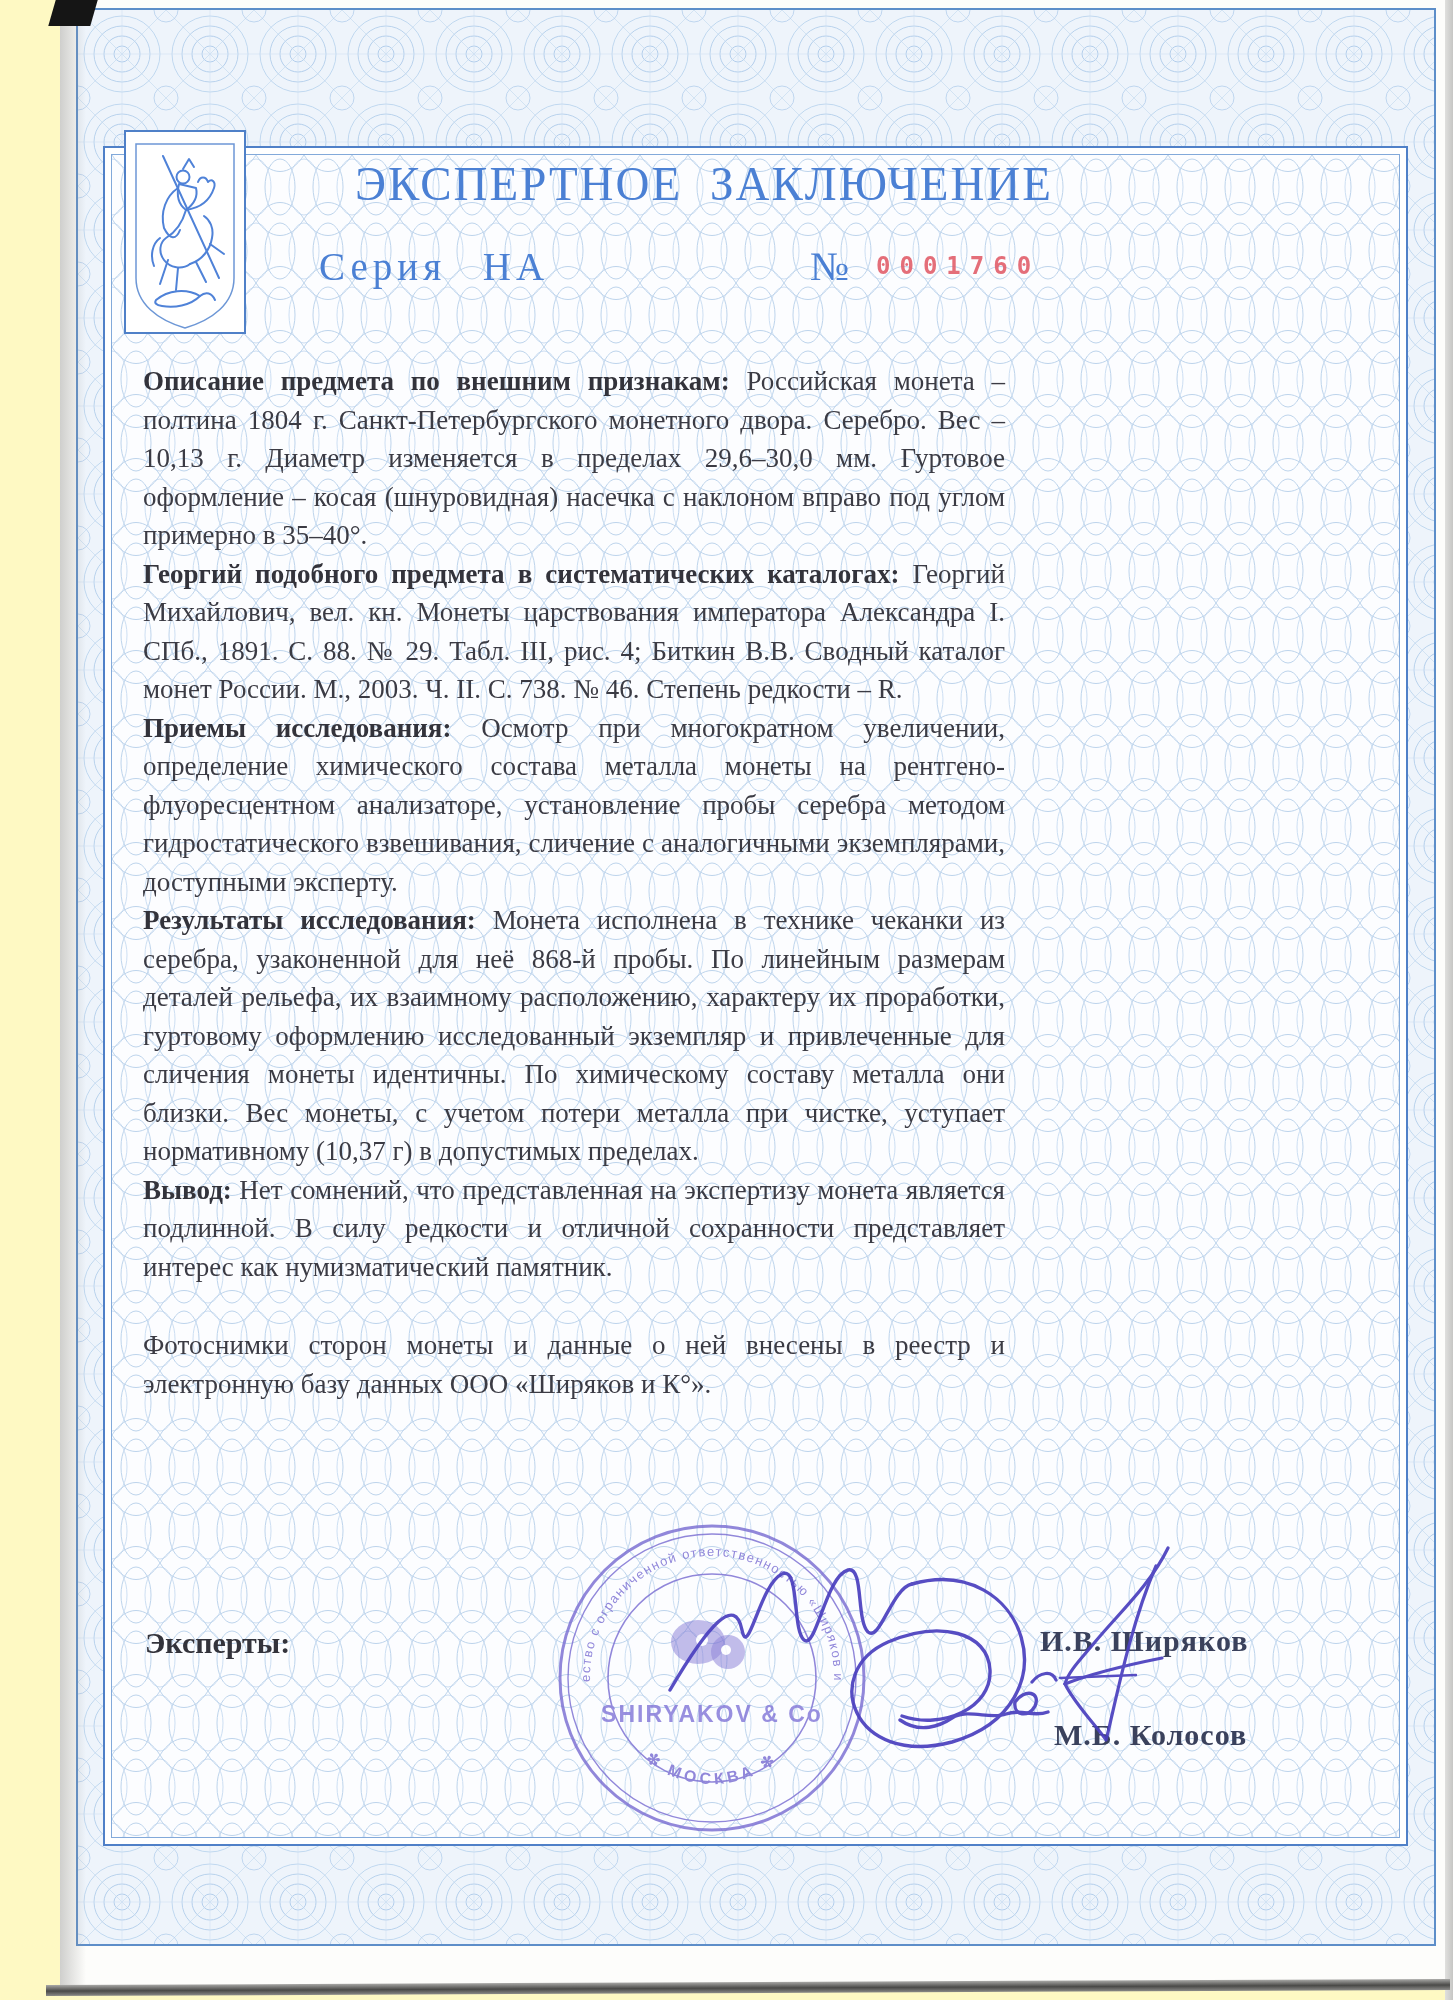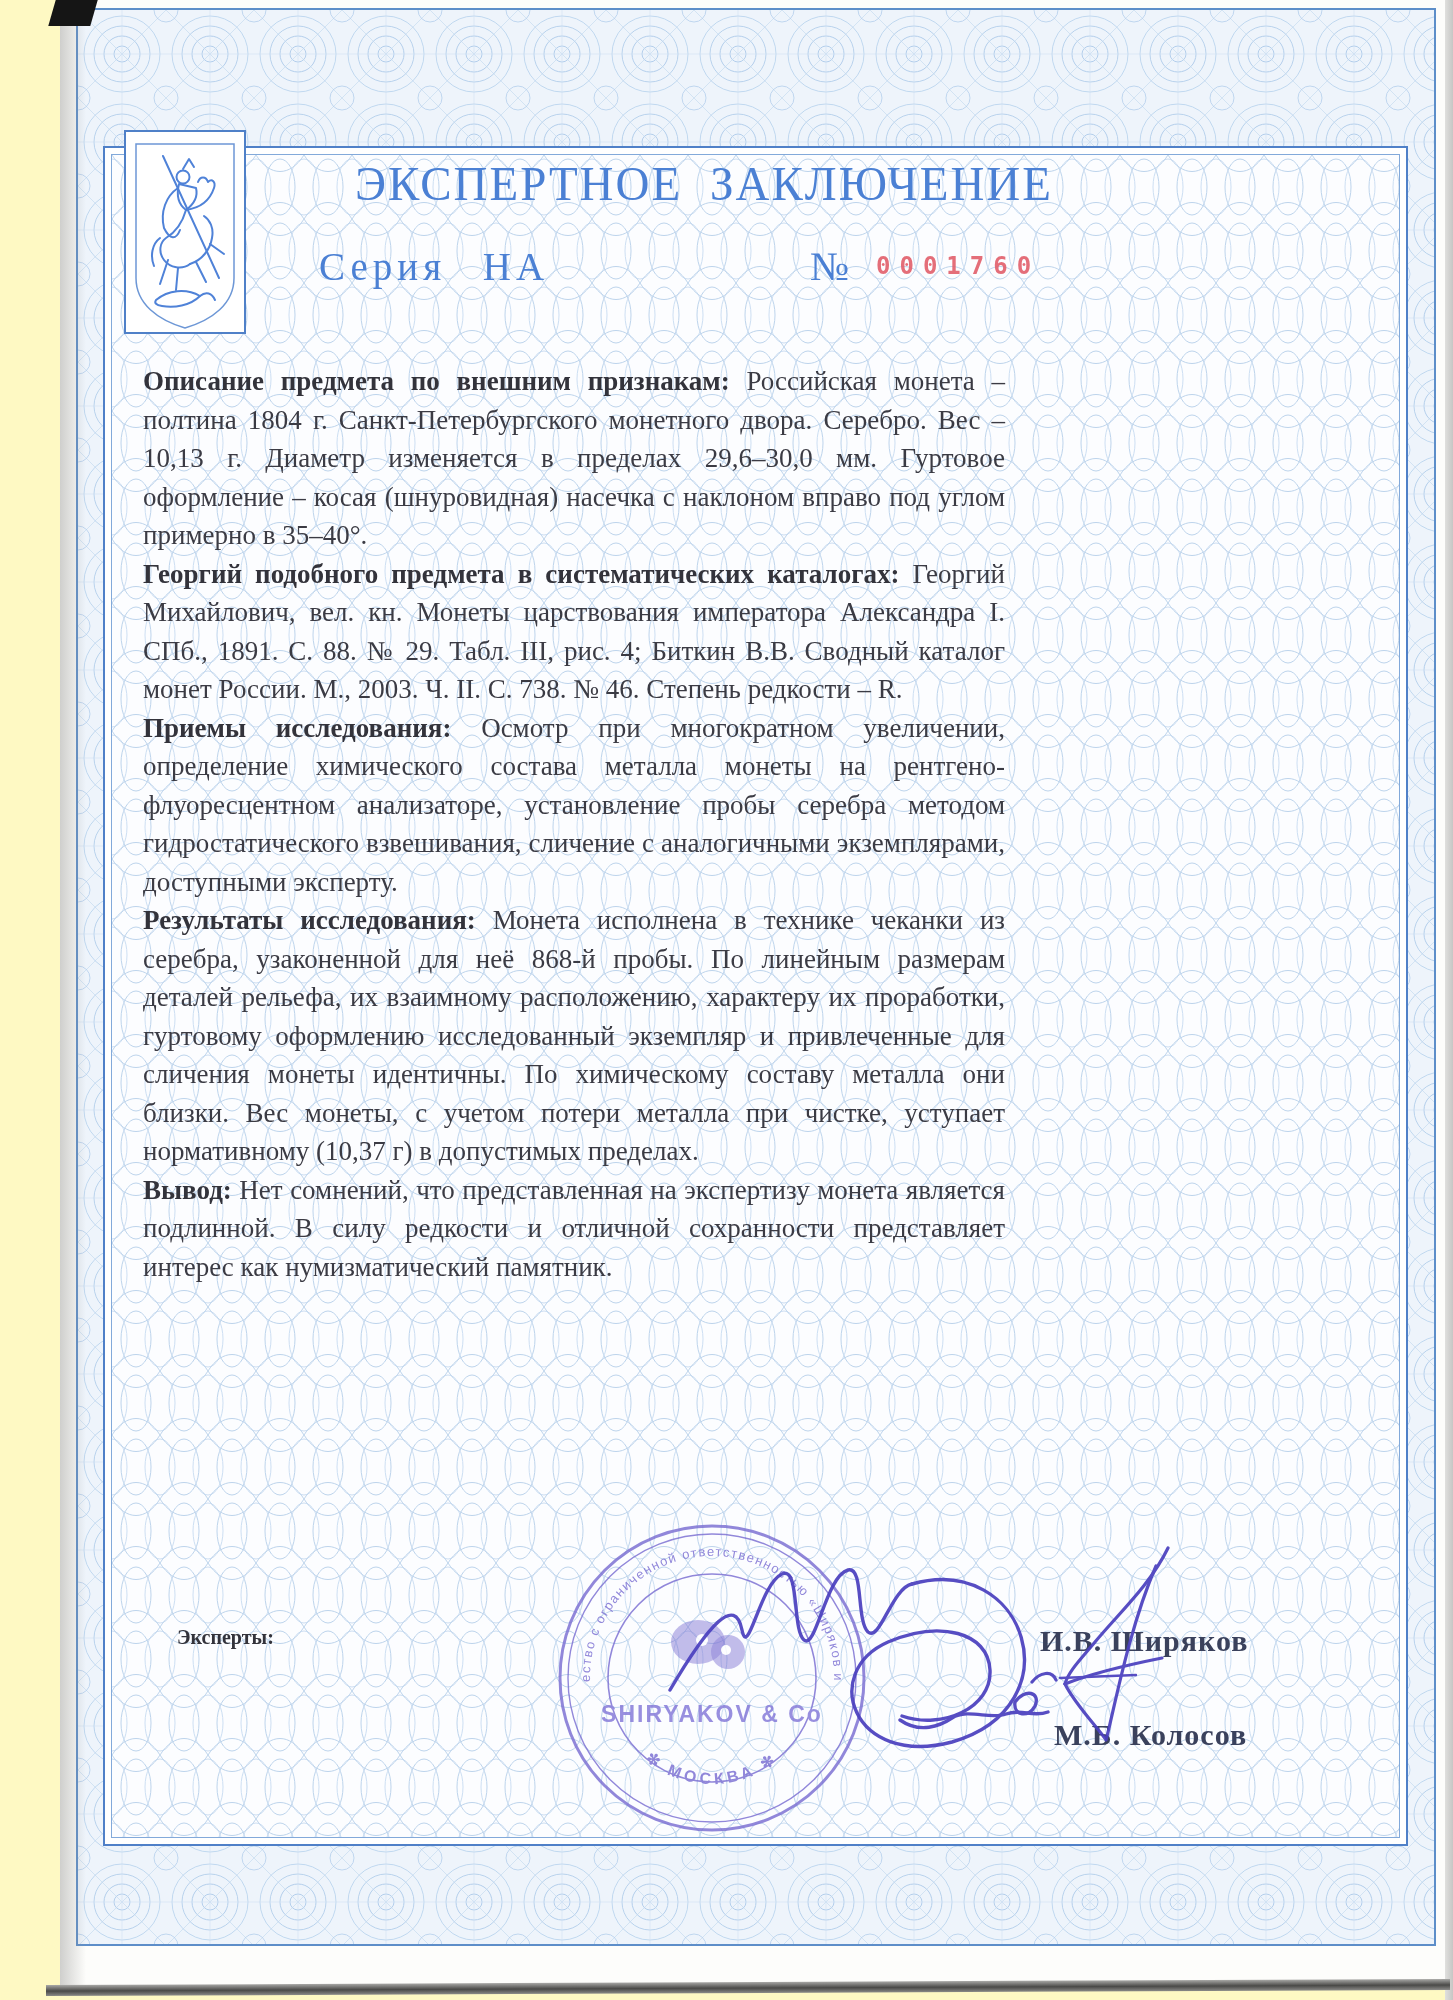--- a/index.html
+++ b/index.html
@@ -50,22 +50,22 @@
         font-family:"DejaVu Sans Mono",monospace;font-weight:bold;
         color:#e25f6b;letter-spacing:9px;opacity:.9;}
 
   .doc-body{position:absolute;left:143px;top:362px;width:862px;
         font-size:27px;line-height:38.5px;color:#3b3b44;text-align:justify;}
   .doc-body p{margin:0;}
   .doc-body p.spaced{margin-top:40px;}
   .doc-body .lead{font-weight:bold;color:#33333b;}
   .doc-body p.bold-all{font-weight:bold;color:#33333b;}
 
-  .experts-label{position:absolute;left:145px;top:1626px;font-size:20px;
-        font-weight:bold;color:#33333b;margin-left:32px;}
+  .experts-label{position:absolute;left:145px;top:1626px;font-size:30px;
+        font-weight:bold;color:#33333b;}
   .expert-name{position:absolute;font-size:30px;font-weight:bold;color:#3a415c;
         letter-spacing:1px;}
   .expert-name.n1{left:1040px;top:1624px;}
   .expert-name.n2{left:1054px;top:1718px;}
 
   .stamp-layer{position:absolute;left:520px;top:1490px;width:700px;height:380px;}
 </style>
 </head>
 <body>
 
@@ -138,20 +138,21 @@
     <div class="series">Серия НА</div>
     <div class="numsign">№</div>
     <div class="docnum">0001760</div>
 
     <div class="doc-body">
         <p class="para"><span class="lead">Описание предмета по внешним признакам:</span> <span class="ptext">Российская монета – полтина 1804 г. Санкт-Петербургского монетного двора. Серебро. Вес – 10,13 г. Диаметр изменяется в пределах 29,6–30,0 мм. Гуртовое оформление – косая (шнуровидная) насечка с наклоном вправо под углом примерно в 35–40°.</span></p>
         <p class="para"><span class="lead">Георгий подобного предмета в систематических каталогах:</span> <span class="ptext">Георгий Михайлович, вел. кн. Монеты царствования императора Александра I. СПб., 1891. С. 88. № 29. Табл. III, рис. 4; Биткин В.В. Сводный каталог монет России. М., 2003. Ч. II. С. 738. № 46. Степень редкости – R.</span></p>
         <p class="para"><span class="lead">Приемы исследования:</span> <span class="ptext">Осмотр при многократном увеличении, определение химического состава металла монеты на рентгено-флуоресцентном анализаторе, установление пробы серебра методом гидростатического взвешивания, сличение с аналогичными экземплярами, доступными эксперту.</span></p>
         <p class="para"><span class="lead">Результаты исследования:</span> <span class="ptext">Монета исполнена в технике чеканки из серебра, узаконенной для неё 868-й пробы. По линейным размерам деталей рельефа, их взаимному расположению, характеру их проработки, гуртовому оформлению исследованный экземпляр и привлеченные для сличения монеты идентичны. По химическому составу металла они близки. Вес монеты, с учетом потери металла при чистке, уступает нормативному (10,37 г) в допустимых пределах.</span></p>
         <p class="para"><span class="lead">Вывод:</span> <span class="ptext">Нет сомнений, что представленная на экспертизу монета является подлинной. В силу редкости и отличной сохранности представляет интерес как нумизматический памятник.</span></p>
+        <p class="para spaced"> <span class="ptext">Фотоснимки сторон монеты и данные о ней внесены в реестр и электронную базу данных ООО «Ширяков и К°».</span></p>
       </div>
 
     <div class="experts-label">Эксперты:</div>
     <div class="expert-name n1">И.В. Ширяков</div>
     <div class="expert-name n2">М.Б. Колосов</div>
 
     <div class="stamp-layer">
       <svg width="700" height="380" viewBox="0 0 700 380" xmlns="http://www.w3.org/2000/svg">
         <defs>
           <path id="ringTop" d="M70,188 A122,122 0 1 1 314,188" fill="none"></path>

